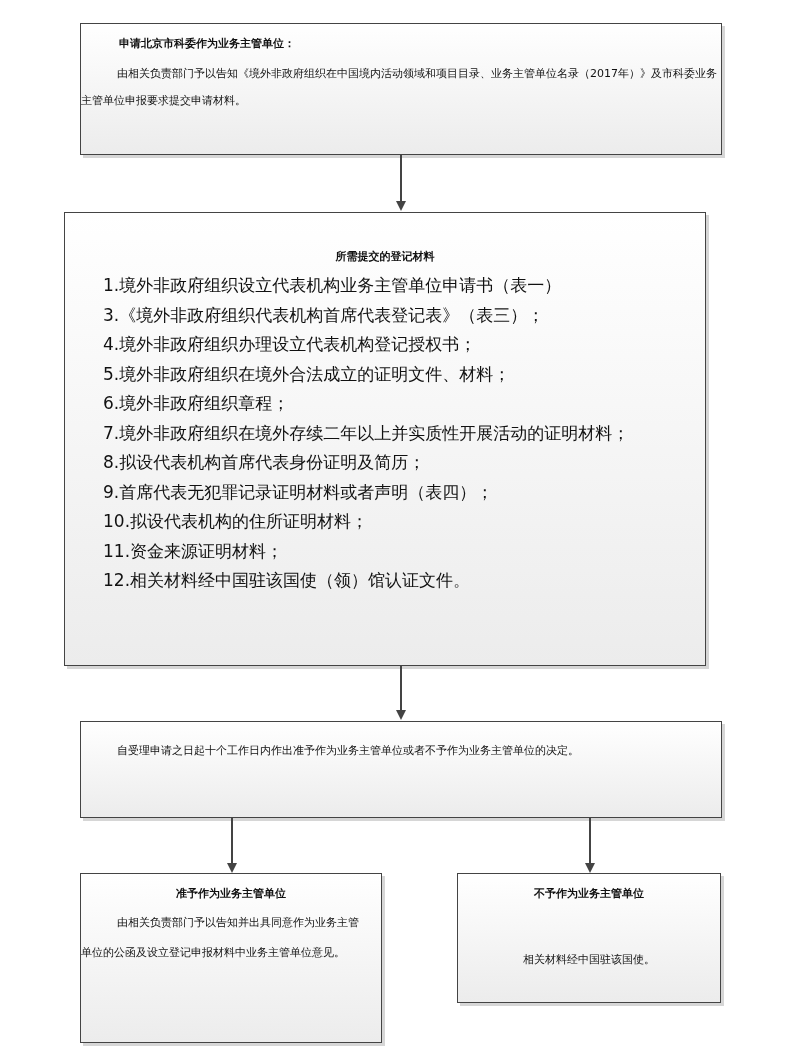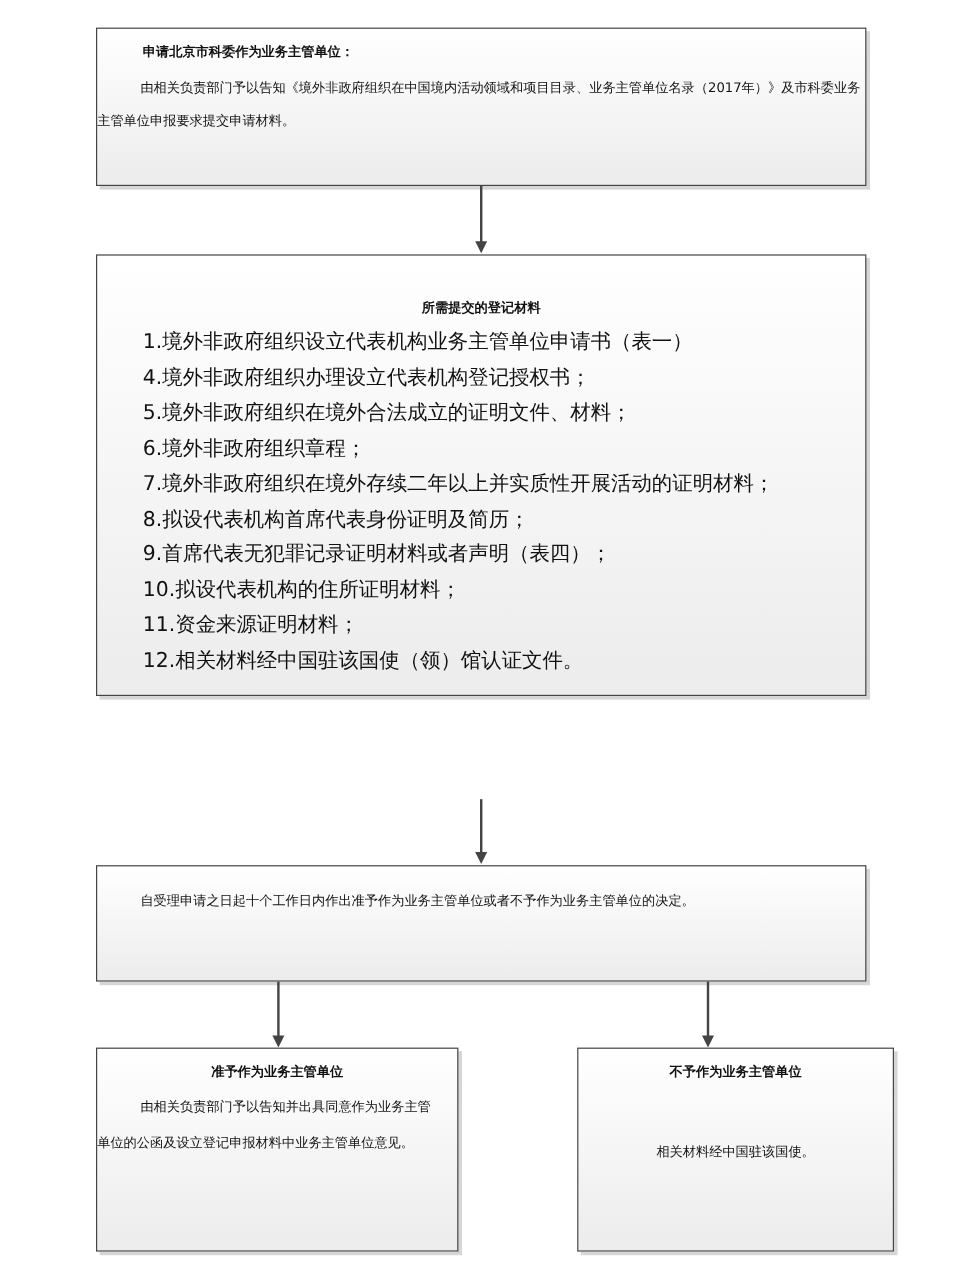--- a/index.html
+++ b/index.html
@@ -22,24 +22,25 @@
 <body>
 
 <div class="box" style="left:80px; top:23px; width:642px; height:132px; padding:4px 0 0 0;">
   <div class="para bold" style="padding-left:38px; line-height:32px;">申请北京市科委作为业务主管单位：</div>
   <div class="para indent" style="padding-right:4px;">由相关负责部门予以告知《境外非政府组织在中国境内活动领域和项目目录、业务主管单位名录（2017年）》及市科委业务主管单位申报要求提交申请材料。</div>
 </div>
 
 <div class="vline" style="left:400px; top:155px; height:48px;"></div>
 <div class="arrowhead" style="left:396px; top:201px;"></div>
 
-<div class="box" style="left:80px; top:212px; width:642px; height:368px; padding-top:30px;">
+<div class="box" style="left:64px; top:212px; width:642px; height:454px; padding-top:30px;">
   <div class="para bold center" style="line-height:28px;">所需提交的登记材料</div>
   <div style="padding-left:38px;">
     <div class="line" style="line-height:29.5px;">1.境外非政府组织设立代表机构业务主管单位申请书（表一）</div>
+    <div class="line" style="line-height:29.5px;">3.《境外非政府组织代表机构首席代表登记表》（表三）；</div>
     <div class="line" style="line-height:29.5px;">4.境外非政府组织办理设立代表机构登记授权书；</div>
     <div class="line" style="line-height:29.5px;">5.境外非政府组织在境外合法成立的证明文件、材料；</div>
     <div class="line" style="line-height:29.5px;">6.境外非政府组织章程；</div>
     <div class="line" style="line-height:29.5px;">7.境外非政府组织在境外存续二年以上并实质性开展活动的证明材料；</div>
     <div class="line" style="line-height:29.5px;">8.拟设代表机构首席代表身份证明及简历；</div>
     <div class="line" style="line-height:29.5px;">9.首席代表无犯罪记录证明材料或者声明（表四）；</div>
     <div class="line" style="line-height:29.5px;">10.拟设代表机构的住所证明材料；</div>
     <div class="line" style="line-height:29.5px;">11.资金来源证明材料；</div>
     <div class="line" style="line-height:29.5px;">12.相关材料经中国驻该国使（领）馆认证文件。</div>
   </div>
@@ -55,16 +56,16 @@
 <div class="vline" style="left:231px; top:818px; height:46px;"></div>
 <div class="arrowhead" style="left:227px; top:863px;"></div>
 <div class="vline" style="left:589px; top:818px; height:46px;"></div>
 <div class="arrowhead" style="left:585px; top:863px;"></div>
 
 <div class="box" style="left:80px; top:873px; width:302px; height:170px; padding-top:6px;">
   <div class="para bold center" style="line-height:28px;">准予作为业务主管单位</div>
   <div class="para indent" style="line-height:30px; padding-right:14px;">由相关负责部门予以告知并出具同意作为业务主管单位的公函及设立登记申报材料中业务主管单位意见。</div>
 </div>
 
-<div class="box" style="left:457px; top:873px; width:264px; height:170px; padding-top:6px;margin-left:24px;">
+<div class="box" style="left:457px; top:873px; width:264px; height:130px; padding-top:6px;">
   <div class="para bold center" style="line-height:28px;">不予作为业务主管单位</div>
   <div class="para center" style="margin-top:38px; line-height:28px;">相关材料经中国驻该国使。</div>
 </div>
 
 </body></html>

